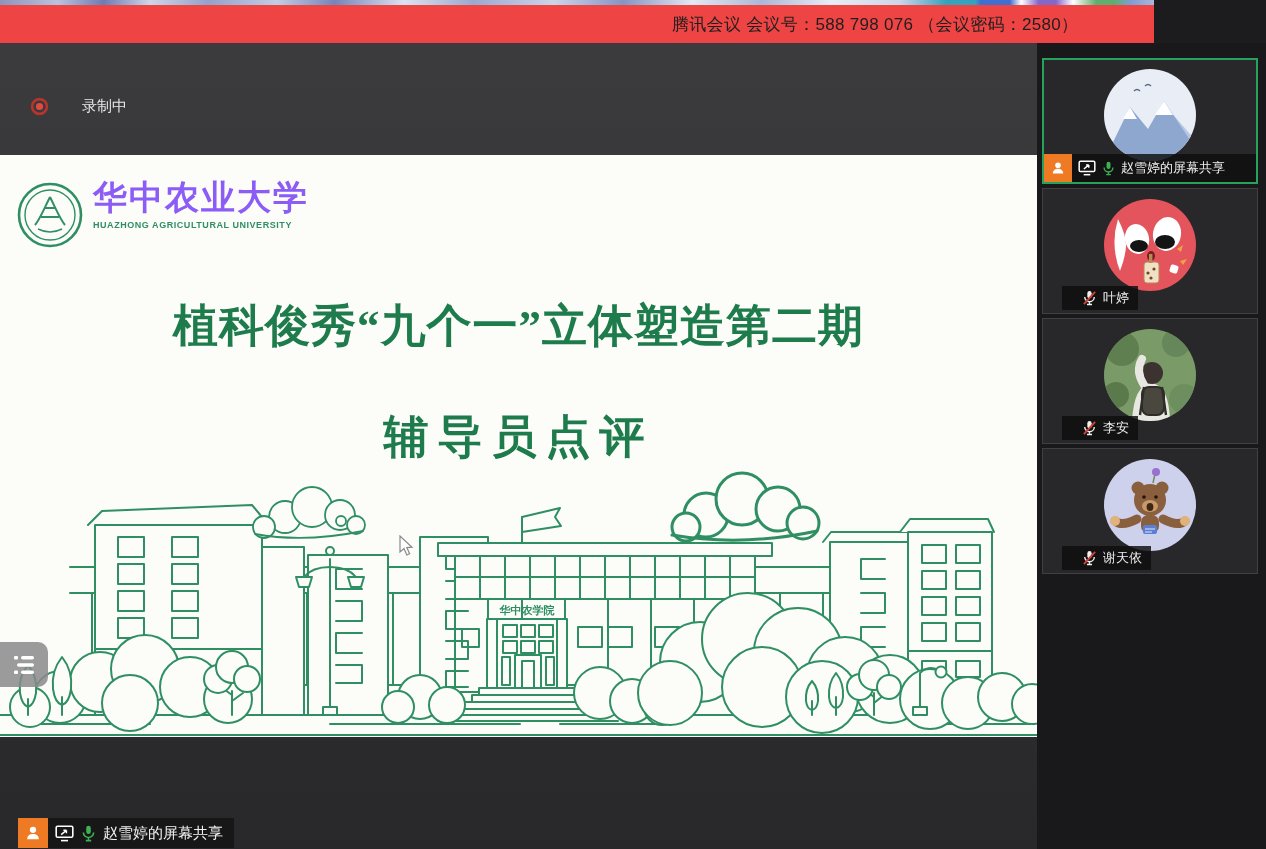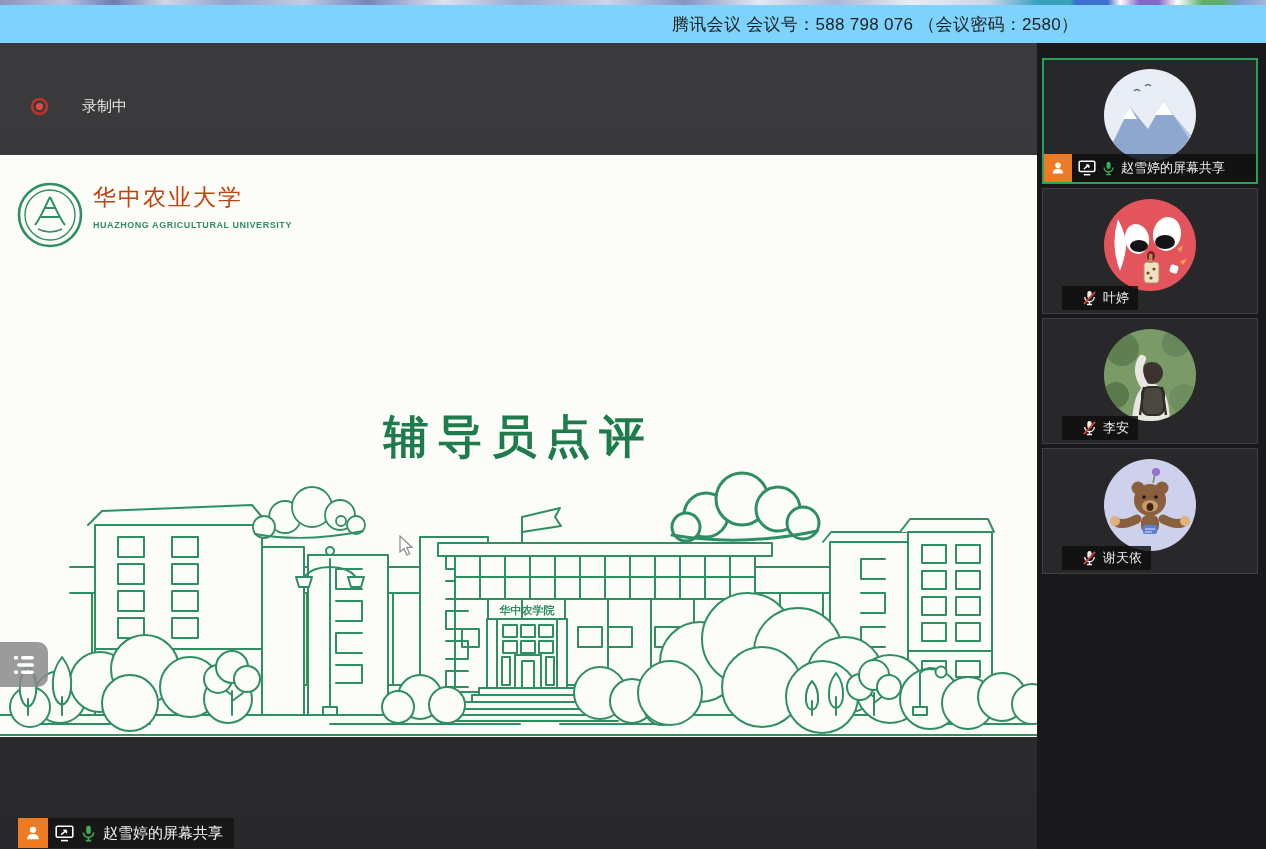--- a/index.html
+++ b/index.html
@@ -1,34 +1,34 @@
 <!DOCTYPE html>
 <html><head>
 <meta charset="utf-8">
 <style>
   html,body{margin:0;padding:0;background:#000;}
   .screen{position:relative;width:1266px;height:849px;overflow:hidden;background:#1c1c1e;
           font-family:"Liberation Sans",sans-serif;}
   
-  .topbar{position:absolute;top:0;left:0;width:1266px;height:43px;background:#7dd3fc;}
+  .topbar{position:absolute;top:0;left:0;width:1154px;height:43px;background:#ef4444;}
   .topstrip{position:absolute;top:0;left:0;width:100%;height:5px;
     background:linear-gradient(90deg,#8d93bc 0%,#b9c3de 5%,#6d7cb4 9%,#cfd6e9 13%,#93a2cc 18%,
       #c2cce4 24%,#7585ba 29%,#dde2f0 35%,#9aa9d0 41%,#ccd4e9 48%,#8495c4 54%,#e4e8f2 60%,
       #aab7d8 66%,#e9ecf4 72%,#cdd5ea 78%,#35a3bc 82%,#35a3bc 84.5%,#3f6fd0 85%,#3f6fd0 87.5%,
       #ffffff 88.5%,#8468c8 90%,#8468c8 91.5%,#ffffff 93%,#5fae6e 95%,#5fae6e 96.5%,#7d9fd6 98%,#a9b6d8 100%);}
   .meeting-info{position:absolute;left:672px;top:13px;font-size:17px;color:#1f1f1f;letter-spacing:.3px;}
   
   .stage{position:absolute;top:43px;left:0;width:1037px;height:806px;
          background:linear-gradient(180deg,#3b3b3d 0%,#39393b 16%,#2c2c2e 80%,#28282a 100%);}
   .rec-pill{position:absolute;left:30px;top:54px;display:flex;align-items:center;gap:33px;}
   .rec-pill .txt{font-size:15px;color:#e6e6e6;}
   .slide{position:absolute;left:0;top:112px;width:1037px;height:582px;background:#fcfcf8;}
   .logo{position:absolute;left:16px;top:26px;display:flex;align-items:flex-start;gap:9px;}
-  .logo-txt .cn{font-family:"Liberation Serif",serif;font-weight:400;font-size:23px;line-height:34px;
-                color:#c2410c;letter-spacing:2px;}
+  .logo-txt .cn{font-family:"Liberation Serif",serif;font-weight:700;font-size:34px;line-height:34px;
+                color:#8b5cf6;letter-spacing:2px;}
   .logo-txt .en{font-size:9px;font-weight:700;color:#2f8f63;letter-spacing:.55px;margin-top:5px;}
   .slide-title{position:absolute;left:0;top:141px;width:1037px;text-align:center;
     font-family:"Liberation Serif",serif;font-weight:700;font-size:45px;color:#1e7c4c;letter-spacing:1px;}
   .slide-subtitle{position:absolute;left:0;top:252px;width:1037px;text-align:center;
     font-family:Liberation Sans, sans-serif;font-weight:700;font-size:45px;color:#1e7c4c;letter-spacing:9px;}
   .art{position:absolute;left:0;bottom:0;width:1037px;height:290px;}
   .cursor{position:absolute;left:398px;top:492px;}
   .list-btn{position:absolute;left:0;top:599px;width:48px;height:45px;border-radius:0 10px 10px 0;
     background:rgba(138,138,140,.85);display:grid;place-items:center;cursor:pointer;}
   .share-pill{position:absolute;left:18px;top:775px;display:flex;align-items:stretch;height:30px;}
@@ -80,20 +80,21 @@
             <path d="M34 16 C27 30 24 38 19 44 M34 16 C41 30 44 38 49 44 M25 36 H43 M29 27 H39" stroke-width="2"></path>
             <path d="M22 48 Q34 54 46 48" stroke-width="1.4"></path>
           </g>
         </svg>
         <div class="logo-txt">
           <div class="cn">华中农业大学</div>
           <div class="en">HUAZHONG AGRICULTURAL UNIVERSITY</div>
         </div>
       </div>
 
+      <div class="slide-title">植科俊秀“九个一”立体塑造第二期</div>
       <div class="slide-subtitle">辅导员点评</div>
 
       <svg class="art" viewBox="0 0 1037 290">
         <g stroke="#2f8f63" stroke-width="2" fill="none" stroke-linejoin="round" stroke-linecap="round">
 
           <g>
             <line x1="0" y1="268" x2="1037" y2="268"></line>
             <line x1="0" y1="288" x2="1037" y2="288"></line>
             <line x1="25" y1="277" x2="150" y2="277"></line>
               <line x1="330" y1="277" x2="520" y2="277"></line>

